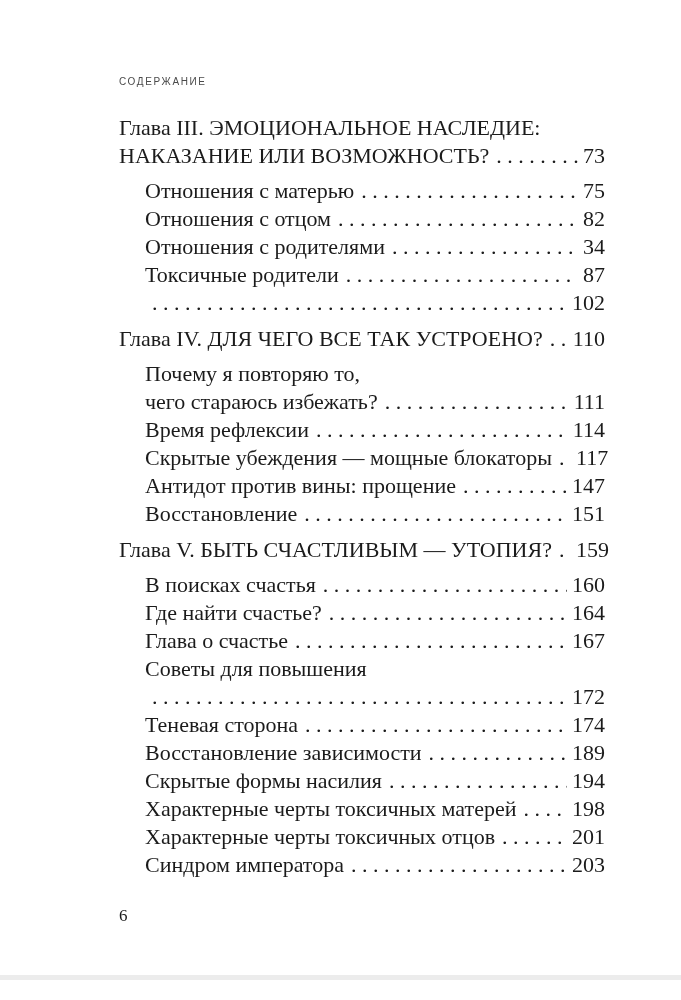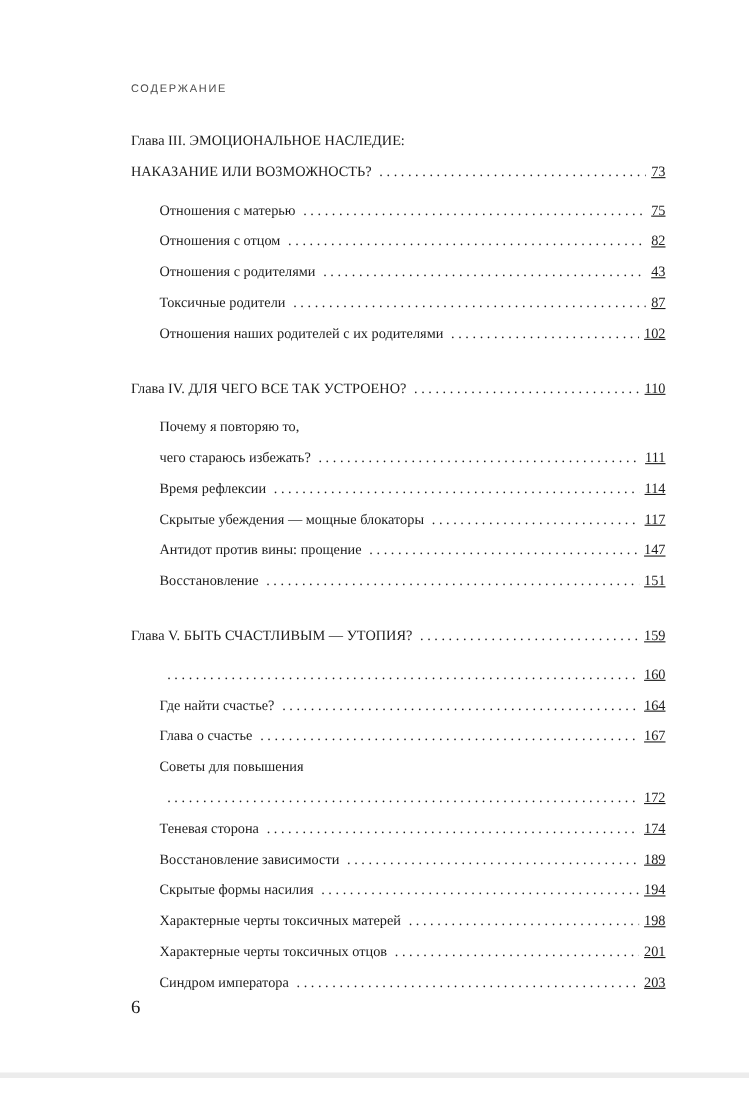--- a/index.html
+++ b/index.html
@@ -23,25 +23,25 @@
     font-family: "Liberation Sans", sans-serif;
     font-size: 10px;
     letter-spacing: 1.6px;
     color: #4a4a4a;
   }
   .toc {
     position: absolute;
     top: 114px;
     left: 119px;
     width: 486px;
-    font-size: 13px;
+    font-size: 22px;
     line-height: 28px;
   }
   .toc-section + .toc-section {
-    margin-top: 22px;
+    margin-top: 8px;
   }
   .items {
     padding-left: 26px;
     margin-top: 7px;
   }
   .entry {
     display: flex;
     align-items: flex-start;
   }
   .entry .t {
@@ -57,21 +57,20 @@
     overflow: hidden;
     white-space: nowrap;
     margin: 0 5px 0 7px;
     color: #1b1b1b;
   }
   .leader::after {
     content: ". . . . . . . . . . . . . . . . . . . . . . . . . . . . . . . . . . . . . . . . . . . . . . . . . . . . . . . . . . . . . . . . . . . . . . . .";
   }
   .pg {
     flex: 0 0 auto;
-    text-decoration: underline;
   }
   .folio {
     position: absolute;
     top: 906px;
     left: 119px;
     font-size: 17px;
     color: #1b1b1b;
   }
   .page-edge {
     position: absolute;
@@ -105,29 +104,28 @@
           <span class="pg">75</span>
         </div>
         <div class="entry">
           <span class="t">Отношения с отцом</span>
           <span class="leader"></span>
           <span class="pg">82</span>
         </div>
         <div class="entry">
           <span class="t">Отношения с родителями</span>
           <span class="leader"></span>
-          <span class="pg">43</span>
+          <span class="pg">34</span>
         </div>
         <div class="entry">
           <span class="t">Токсичные родители</span>
           <span class="leader"></span>
           <span class="pg">87</span>
         </div>
         <div class="entry">
-          <span class="t">Отношения наших родителей с их родителями</span>
           <span class="leader"></span>
           <span class="pg">102</span>
         </div>
       </div>
     </div>
 
     <div class="toc-section">
       <div class="entry">
         <span class="t">Глава IV. ДЛЯ ЧЕГО ВСЕ ТАК УСТРОЕНО?</span>
         <span class="leader"></span>
@@ -164,20 +162,21 @@
     </div>
 
     <div class="toc-section">
       <div class="entry">
         <span class="t">Глава V. БЫТЬ СЧАСТЛИВЫМ — УТОПИЯ?</span>
         <span class="leader"></span>
         <span class="pg">159</span>
       </div>
       <div class="items">
         <div class="entry">
+          <span class="t">В поисках счастья</span>
           <span class="leader"></span>
           <span class="pg">160</span>
         </div>
         <div class="entry">
           <span class="t">Где найти счастье?</span>
           <span class="leader"></span>
           <span class="pg">164</span>
         </div>
         <div class="entry">
           <span class="t">Глава о счастье</span>

